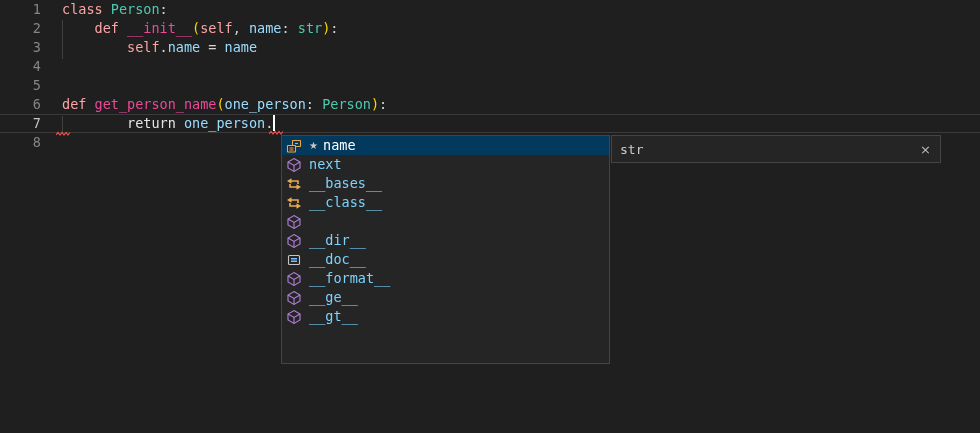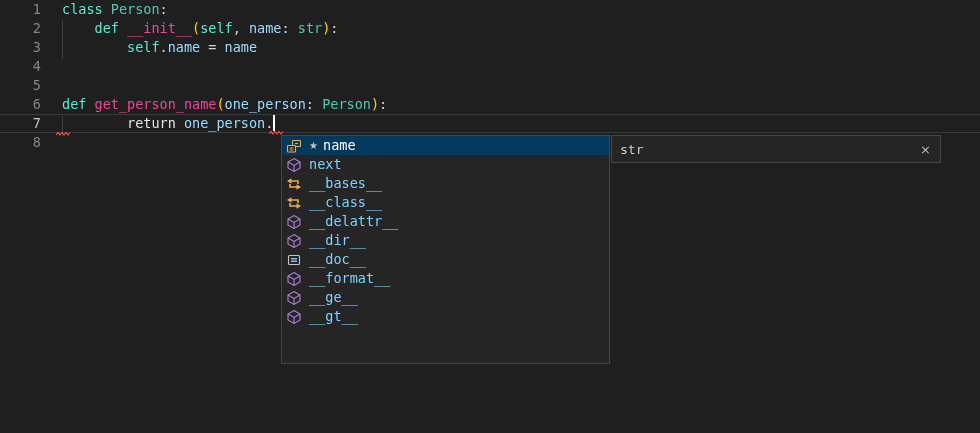--- a/index.html
+++ b/index.html
@@ -6,21 +6,21 @@
   #editor{
     position:relative;width:980px;height:433px;background:#1f1f1f;
     font-family:"DejaVu Sans Mono","Liberation Mono",monospace;
     font-size:13.5px;line-height:19px;color:#d4d4d4;
   }
   .code-line{display:flex;height:19px;box-sizing:border-box;}
   .code-line.current{border-top:1px solid #3a3a3a;border-bottom:1px solid #3a3a3a;line-height:17px;}
   .ln{flex:none;width:41px;text-align:right;color:#858585;user-select:none;}
   .code-line.current .ln{color:#c6c6c6;}
   .lc{flex:1;padding-left:21px;white-space:pre;}
-  .tk-kw{color:#5eead4}.tk-type{color:#4EC9B0}.tk-fn{color:#ec4899}.tk-var{color:#9CDCFE}
+  .tk-kw{color:#fca5a5}.tk-type{color:#4EC9B0}.tk-fn{color:#ec4899}.tk-var{color:#9CDCFE}
   .tk-punc{color:#D4D4D4}.tk-ctrl{color:#e5e5e5}.tk-bracket{color:#FFD700}.tk-ws{color:#d4d4d4}
   .cursor{display:inline-block;width:2px;height:16px;background:#ffffff;vertical-align:middle;margin-bottom:2px;}
   .indent-guide{position:absolute;width:1px;background:#404040;}
   .squiggle{position:absolute;}
   
   #suggest{position:absolute;left:281px;top:135px;z-index:5;}
   #suggest-list{
     position:absolute;left:0;top:0;width:329px;height:229px;box-sizing:border-box;
     background:#252526;border:1px solid #454545;overflow:hidden;
   }
@@ -130,21 +130,20 @@
           </span>
           <span class="sg-label">__class__</span>
         </div>
         <div class="sg-row">
           <span class="sg-icon">
             <svg width="16" height="16" viewBox="0 0 16 16" fill="none" stroke="#B180D7" stroke-width="1.1">
               <path d="M8 1.6 L14 5 L14 11 L8 14.4 L2 11 L2 5 Z"></path>
               <path d="M2 5 L8 8.4 L14 5 M8 8.4 L8 14.4"></path>
             </svg>
           </span>
-          <span class="sg-label">__delattr__</span>
         </div>
         <div class="sg-row">
           <span class="sg-icon">
             <svg width="16" height="16" viewBox="0 0 16 16" fill="none" stroke="#B180D7" stroke-width="1.1">
               <path d="M8 1.6 L14 5 L14 11 L8 14.4 L2 11 L2 5 Z"></path>
               <path d="M2 5 L8 8.4 L14 5 M8 8.4 L8 14.4"></path>
             </svg>
           </span>
           <span class="sg-label">__dir__</span>
         </div>

